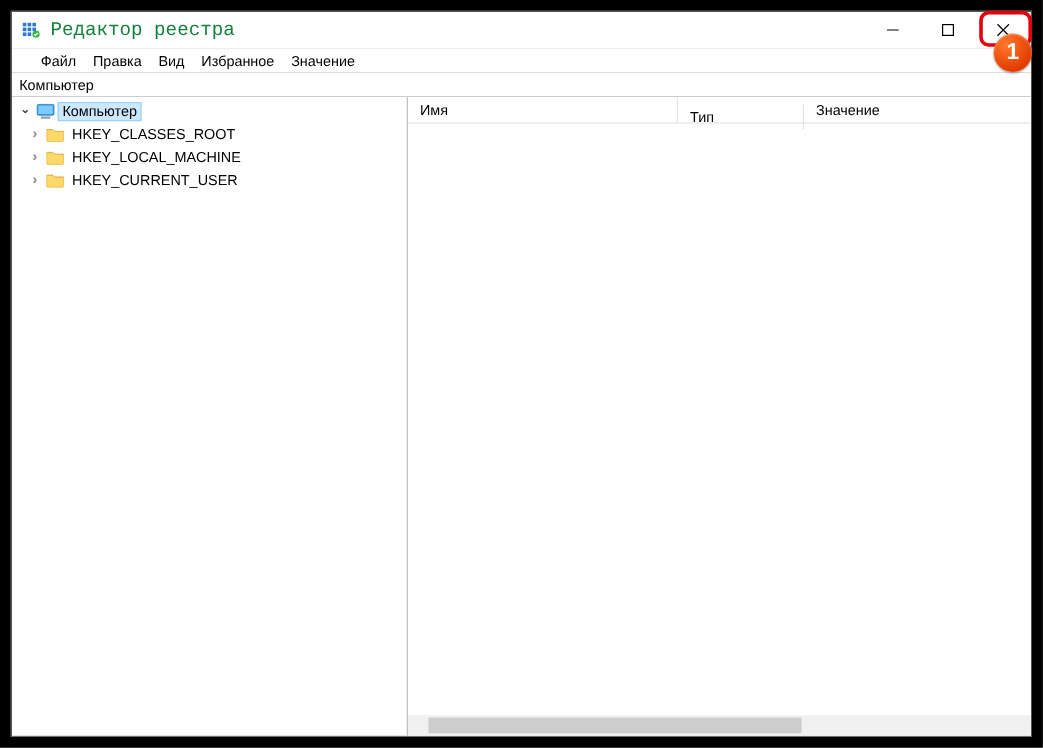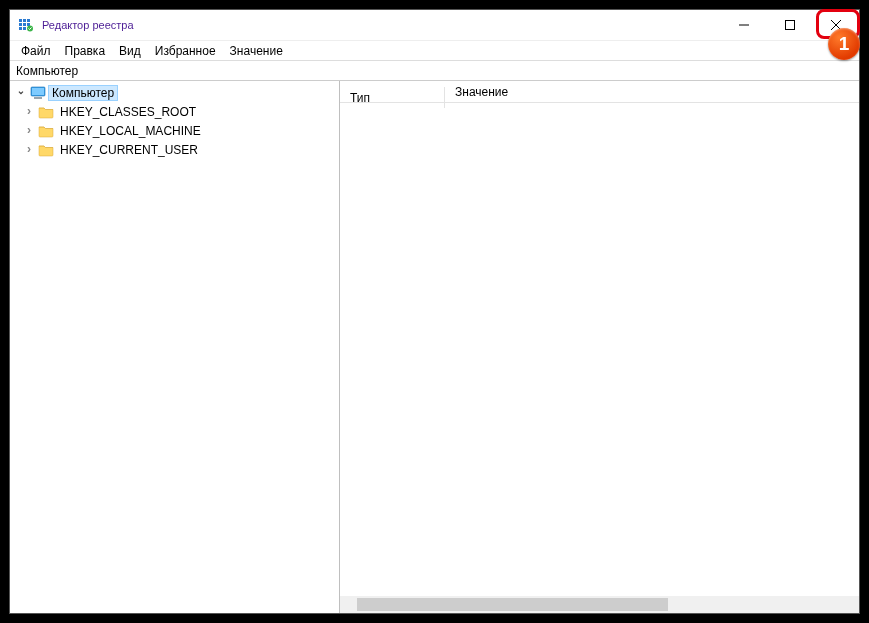--- a/index.html
+++ b/index.html
@@ -37,42 +37,43 @@
     position: relative;
   }
   .app-icon {
     width: 16px; height: 16px;
     margin: 0 8px;
     display: inline-block;
   }
   .app-icon svg { display:block; }
   .title-text {
     flex: 1;
-    font-size: 11px;
-    color: #4c1d95;
+    font-size: 16px;
+    color: #15803d;
+    font-family: Liberation Mono, monospace;
   }
   .win-controls {
     display: flex;
     height: 100%;
   }
   .win-btn {
     width: 46px;
     height: 100%;
     display: flex;
     align-items: center;
     justify-content: center;
     color: #000;
     cursor: pointer;
   }
   .win-btn svg { display:block; }
   .menubar {
     height: 20px;
     display: flex;
     align-items: center;
-    padding: 0 4px;
+    padding: 0 17px;
     border-bottom: 1px solid #ddd;
     background: #fff;
   }
   .menu-item {
     padding: 1px 7px;
     font-size: 12px;
     cursor: pointer;
   }
   .addressbar {
     height: 20px;
@@ -310,20 +311,21 @@
                     <span class="tree-label">HKEY_CURRENT_USER</span>
                   </div>
                 </li>
               </ul>
           </li>
         </ul>
       </div>
 
       <div class="list-pane">
         <div class="list-header" id="list-header">
+            <div class="list-col" style="width: 225px;">Имя</div>
             <div class="list-col" style="width: 105px; margin-top: 12px;">Тип</div>
             <div class="list-col" style="width: 180px; border-right: none;">Значение</div>
           </div>
         <div class="list-body">
           <div class="h-scroll">
             <div class="h-thumb"></div>
           </div>
         </div>
       </div>
 

